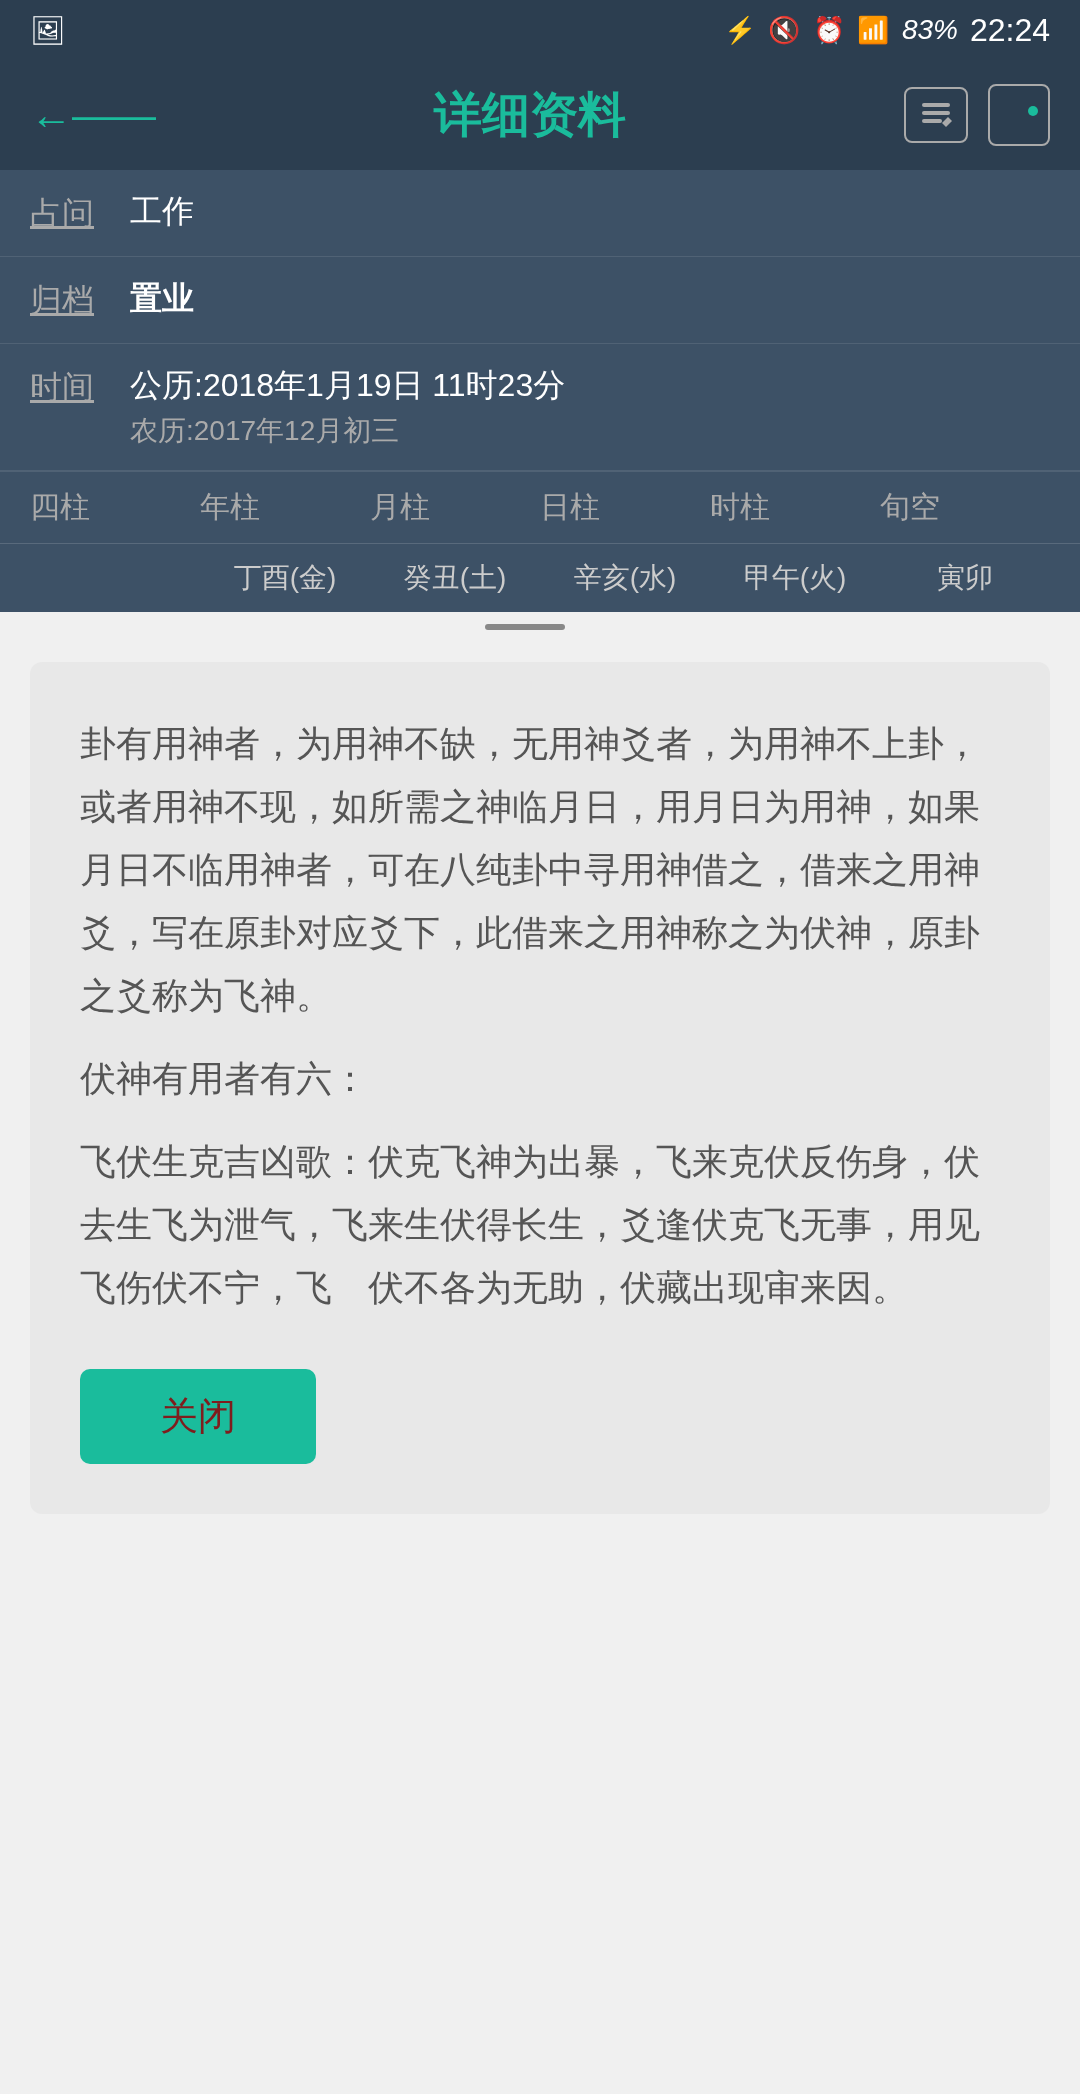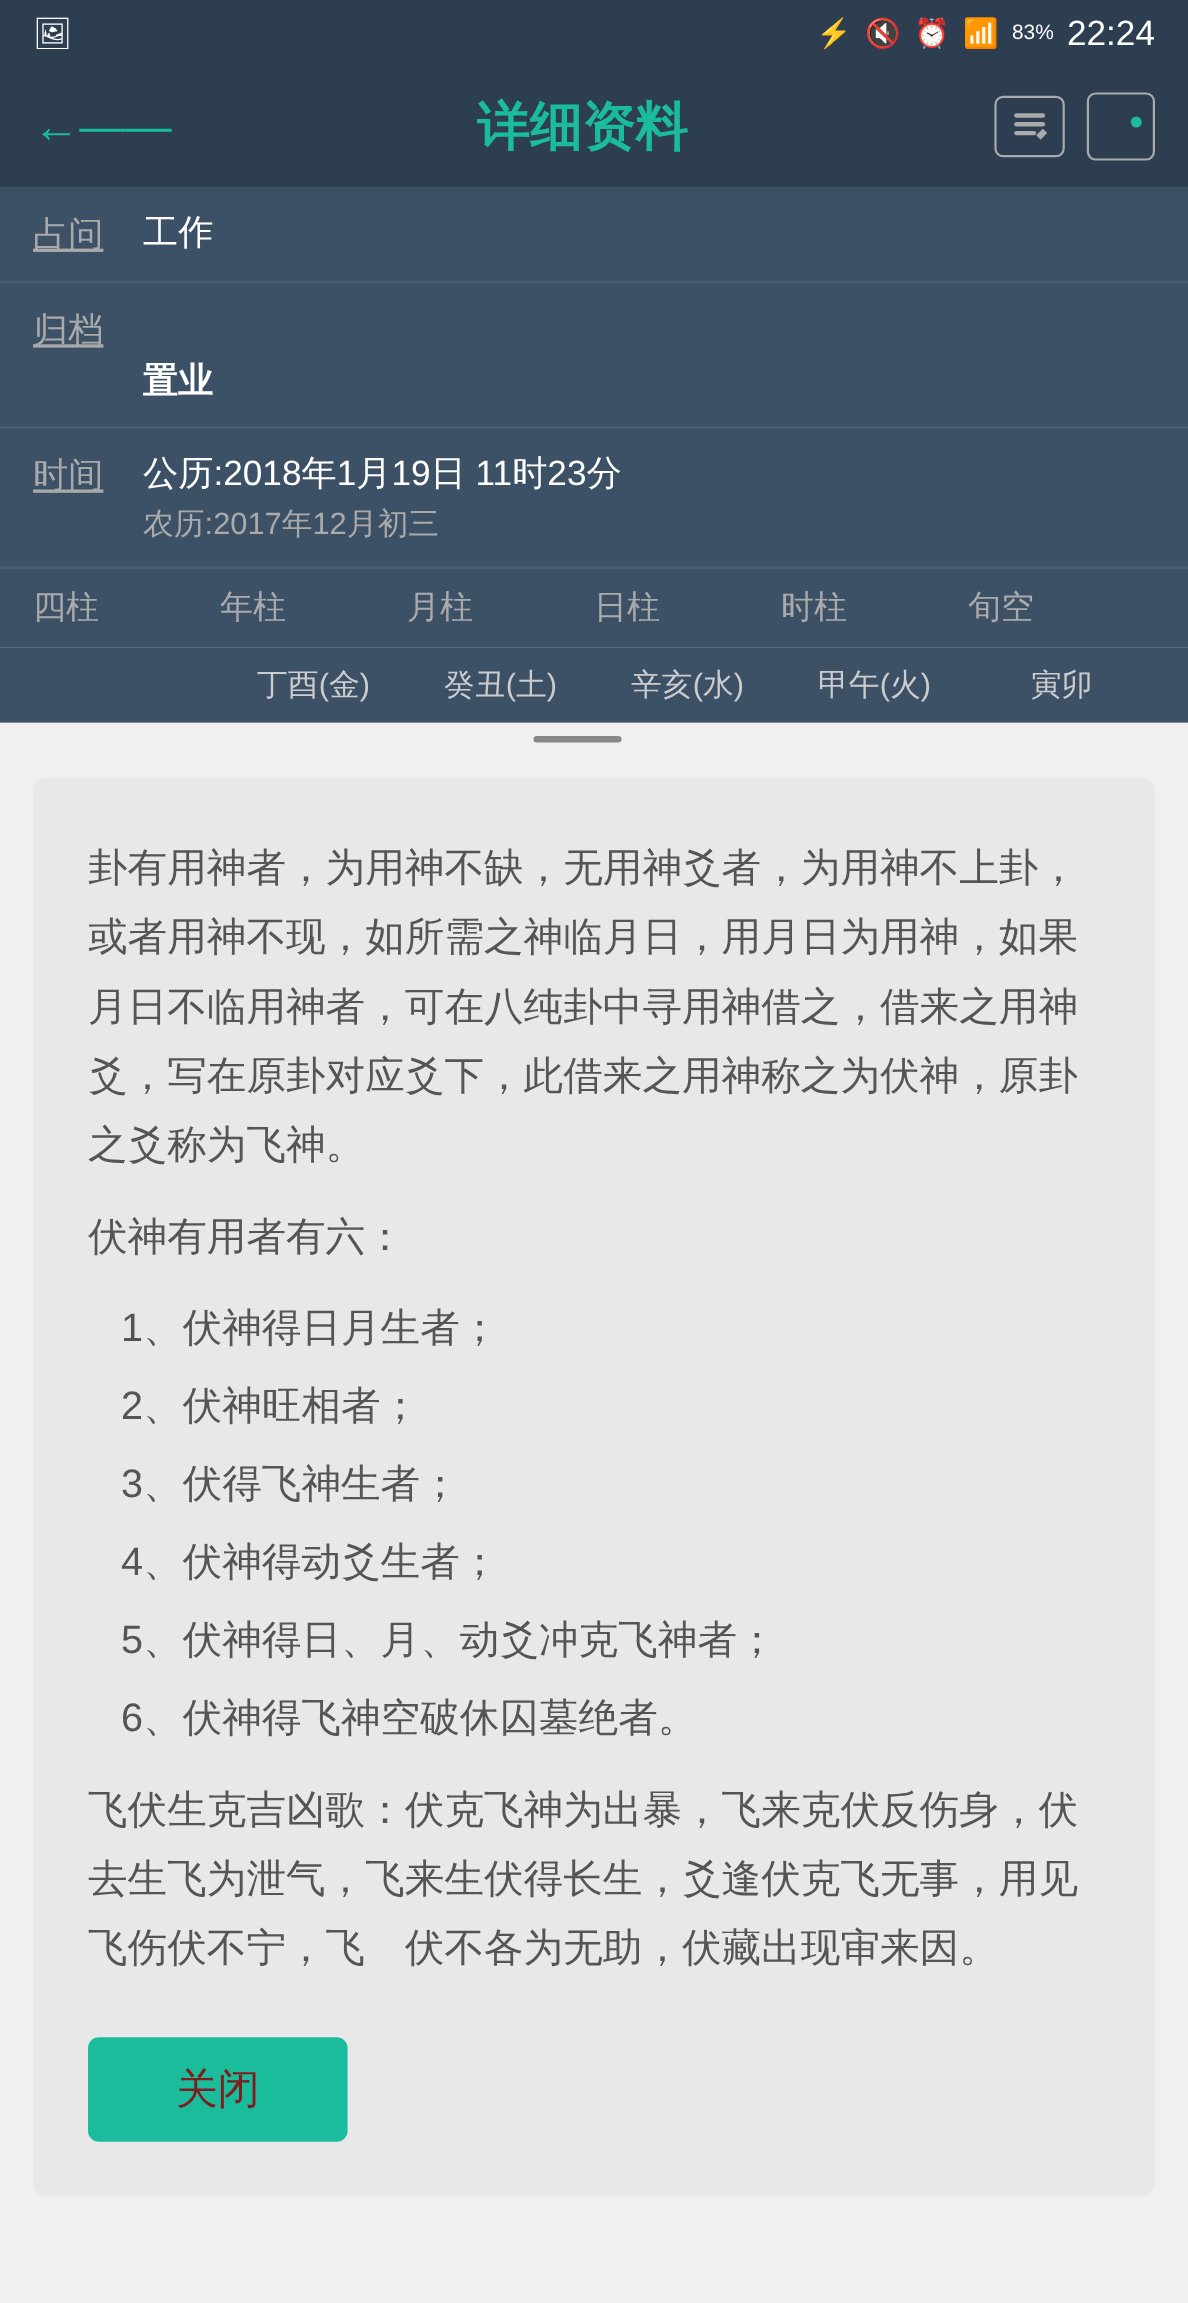--- a/index.html
+++ b/index.html
@@ -113,21 +113,20 @@
       padding-top: 2px;
       text-decoration: underline;
     }
     .info-value {
       color: #fff;
       flex: 1;
     }
     .info-value.highlight {
       color: #fff;
       font-weight: bold;
-      margin-top: 47px;
     }
     .info-value .sub {
       display: block;
       color: #aaa;
       font-size: 28px;
       margin-top: 4px;
     }
 
     
     .table-header {
@@ -230,21 +229,21 @@
 
 <div class="status-bar">
   <div class="status-left">
     <span class="status-icon">🖼</span>
   </div>
   <div class="status-right">
     <span style="font-size:26px;">⚡</span>
     <span style="font-size:26px;">🔇</span>
     <span style="font-size:26px;">⏰</span>
     <span style="font-size:26px;">📶</span>
-    <span style="font-size:19px;">83%</span>
+    <span style="font-size:28px;font-style:italic;">83%</span>
     <span class="status-time">22:24</span>
   </div>
 </div>
 
 <div class="nav-bar">
   <div class="nav-back">
     <span>←——</span>
   </div>
   <div class="nav-title">详细资料</div>
   <div class="nav-icons">
@@ -305,27 +304,19 @@
 
 <div class="divider-container">
   <div class="divider-line"></div>
 </div>
 
 <div class="content-card">
   <div class="card-inner">
     <div class="article-body">
       <p>卦有用神者，为用神不缺，无用神爻者，为用神不上卦，或者用神不现，如所需之神临月日，用月日为用神，如果月日不临用神者，可在八纯卦中寻用神借之，借来之用神爻，写在原卦对应爻下，此借来之用神称之为伏神，原卦之爻称为飞神。</p>
       <p>伏神有用者有六：</p>
-      <div class="article-list">
-        <div class="article-list-item">1、伏神得日月生者；</div>
-        <div class="article-list-item">2、伏神旺相者；</div>
-        <div class="article-list-item">3、伏得飞神生者；</div>
-        <div class="article-list-item">4、伏神得动爻生者；</div>
-        <div class="article-list-item">5、伏神得日、月、动爻冲克飞神者；</div>
-        <div class="article-list-item">6、伏神得飞神空破休囚墓绝者。</div>
-      </div>
       <p>飞伏生克吉凶歌：伏克飞神为出暴，飞来克伏反伤身，伏去生飞为泄气，飞来生伏得长生，爻逢伏克飞无事，用见飞伤伏不宁，飞　伏不各为无助，伏藏出现审来因。</p>
     </div>
     <div class="close-btn-container">
       <button class="close-btn">关闭</button>
     </div>
   </div>
 </div>
 
 </body></html>

